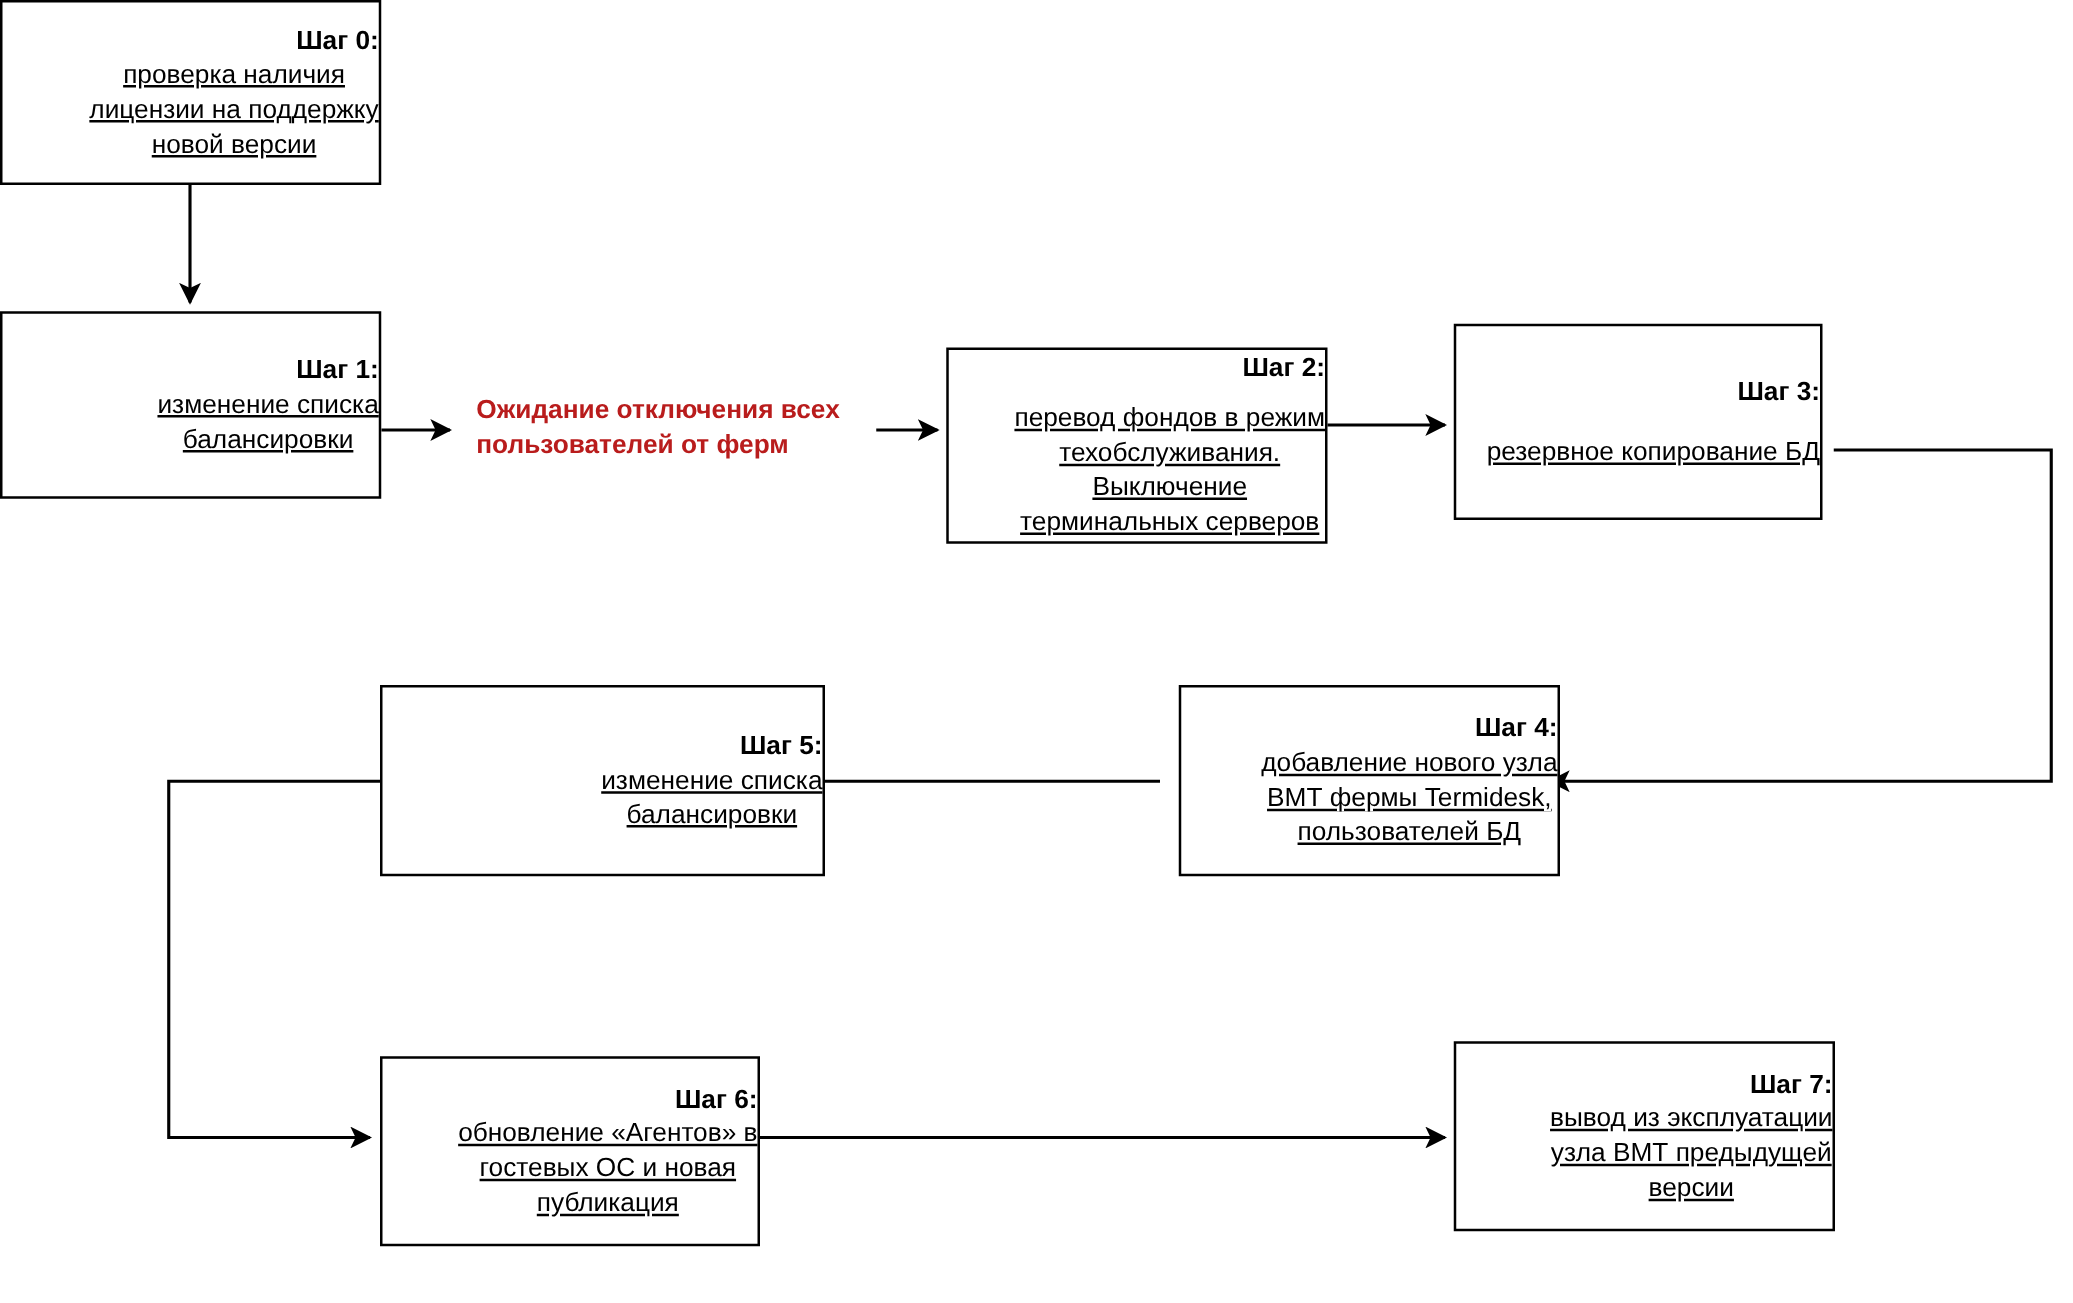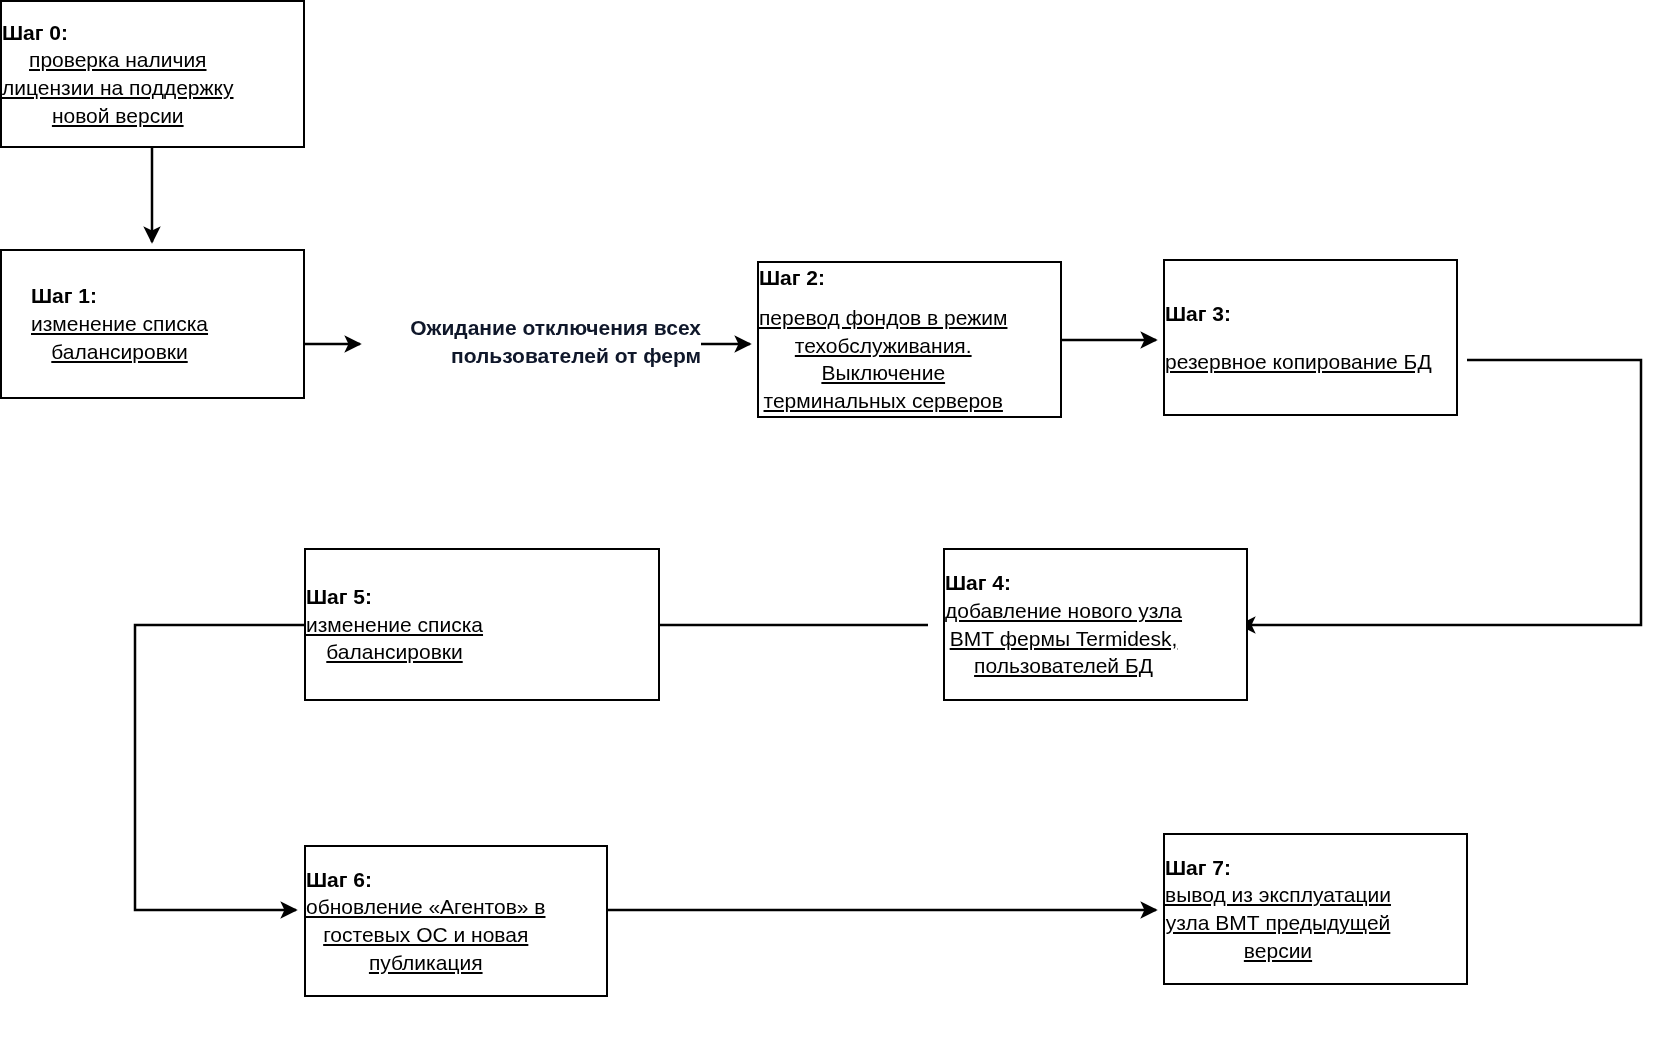--- a/index.html
+++ b/index.html
@@ -25,21 +25,21 @@
     height: 1042px;
     pointer-events: none;
   }
   .node {
     position: absolute;
     box-sizing: border-box;
     border: 2.5px solid #000000;
     background: #ffffff;
     display: flex;
     flex-direction: column;
-    align-items: flex-start;
+    align-items: flex-end;
     justify-content: center;
     text-align: center;
     color: #000000;
     font-size: 21px;
     line-height: 1.32;
     z-index: 2;
   }
   .node .title {
     font-weight: bold;
     white-space: nowrap;
@@ -48,25 +48,25 @@
     font-weight: normal;
     white-space: pre-line;
     text-decoration: underline;
   }
   .node.overflow .body {
     white-space: nowrap;
     margin-top: 20px;
   }
   .edge-label {
     position: absolute;
-    text-align: right;
+    text-align: left;
     font-weight: bold;
     font-size: 21px;
     line-height: 1.32;
-    color: #0f172a;
+    color: #b91c1c;
     white-space: pre-line;
     background: #ffffff;
     z-index: 3;
   }
 </style>
 </head>
 <body>
 
 <div id="canvas">
 
@@ -97,21 +97,21 @@
 
   <div class="node" style="left:0px; top:249px; width:305px; height:150px;padding-left:29px;">
     <div class="title">Шаг 1:</div>
     <div class="body">изменение списка
 балансировки</div>
   </div>
 
   <div class="edge-label" style="left:381px; top:314px; width:320px;">Ожидание отключения всех
 пользователей от ферм</div>
 
-  <div class="node" style="left:757px; top:261px; width:305px; height:157px;gap:12px;">
+  <div class="node" style="left:757px; top:278px; width:305px; height:157px;gap:12px;">
     <div class="title">Шаг 2:</div>
     <div class="body">перевод фондов в режим
 техобслуживания.
 Выключение
 терминальных серверов</div>
   </div>
 
   <div class="node overflow" style="left:1163px; top:259px; width:295px; height:157px;">
     <div class="title">Шаг 3:</div>
     <div class="body">резервное копирование БД</div>

